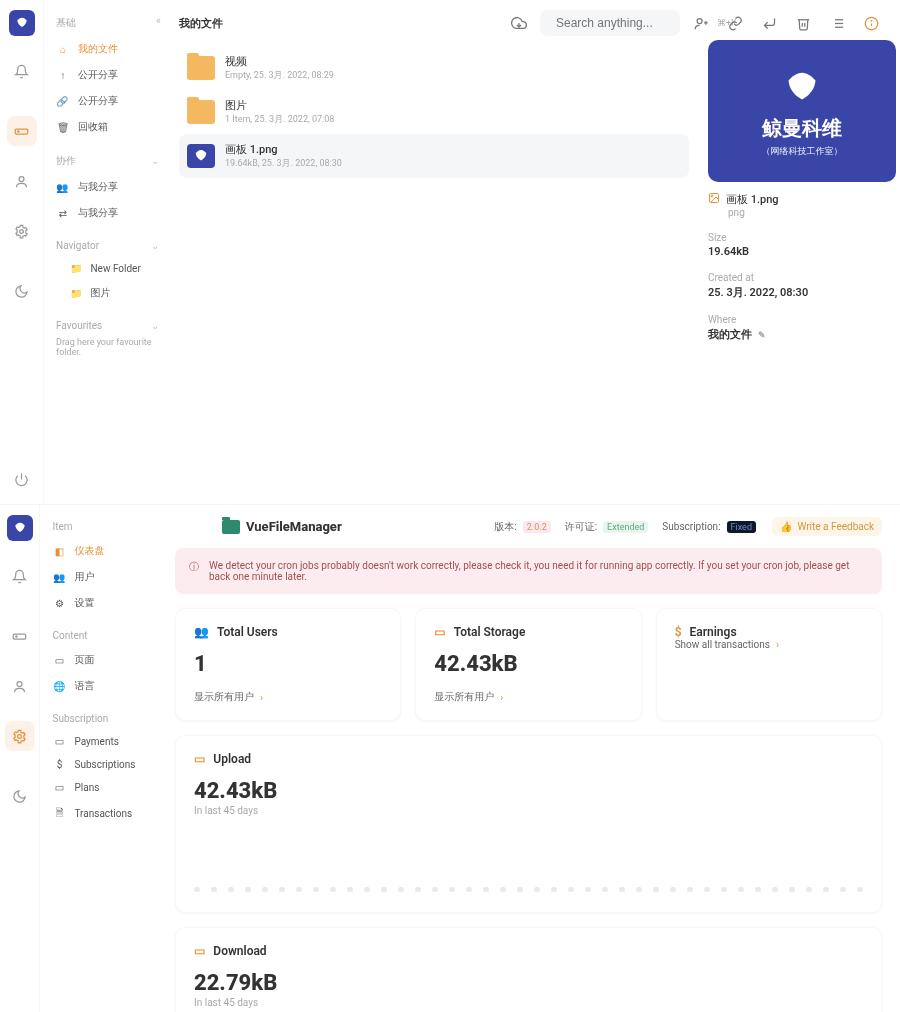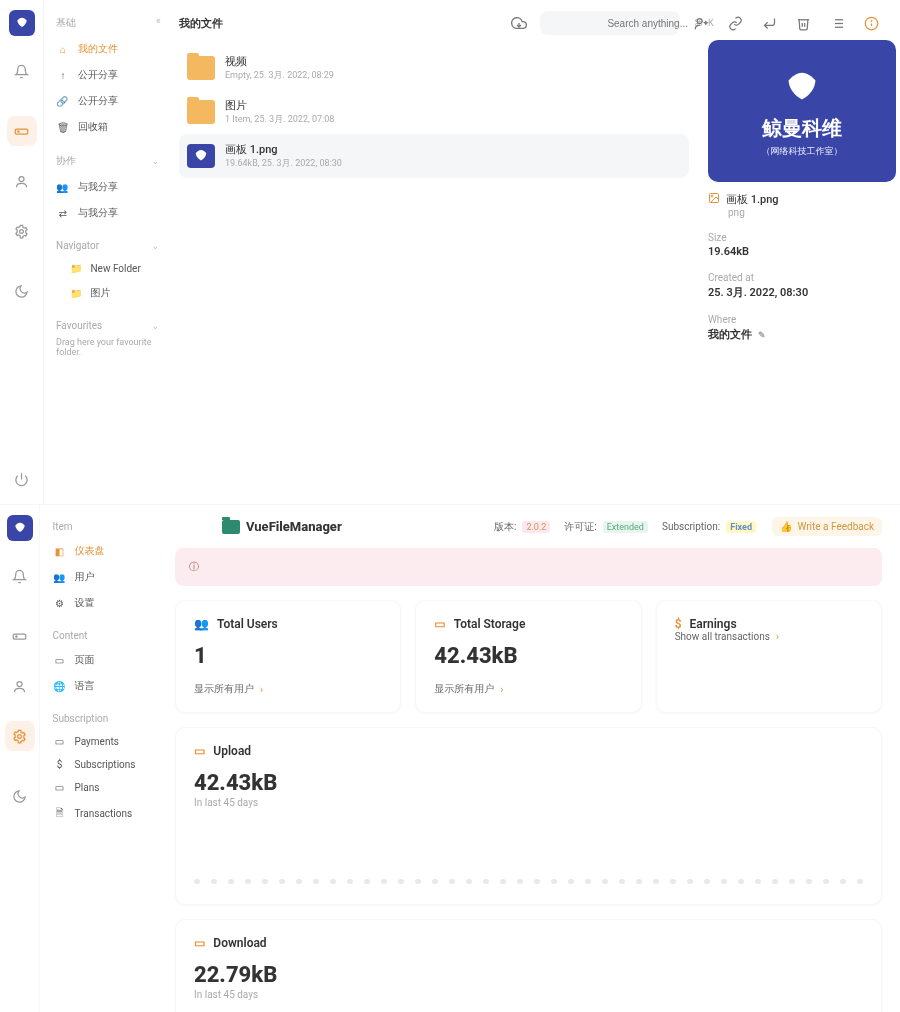--- a/index.html
+++ b/index.html
@@ -25,21 +25,21 @@
   .favtext { font-size: 9px; color: #aaa; }
   .collapse { position: absolute; top: 14px; right: 8px; color: #bbb; font-size: 11px; }
   
   
   .main { flex: 1; padding: 10px 16px 10px 10px; position: relative; }
   .topbar { display: flex; align-items: center; gap: 8px; margin-bottom: 10px; }
   .pgtitle { font-size: 11px; font-weight: 600; }
   .tflex { flex: 1; }
   .ticon { width: 26px; height: 26px; display: flex; align-items: center; justify-content: center; color: #777; cursor: pointer; }
   .search { display: flex; align-items: center; background: #f5f6f7; border-radius: 8px; padding: 6px 10px; width: 140px; gap: 6px; }
-  .search input { border: none; background: transparent; outline: none; font-size: 10px; flex: 1; color: #888; text-align: right; }
+  .search input { border: none; background: transparent; outline: none; font-size: 12px; flex: 1; color: #888; }
   .kbd { font-size: 9px; color: #aaa; }
   
   .filelist { }
   .frow { display: flex; align-items: center; gap: 10px; padding: 8px; border-radius: 8px; cursor: pointer; }
   .frow.sel { background: #f5f6f7; }
   .fthumb { width: 28px; height: 24px; border-radius: 4px; }
   .folder { background: #f4b860; border-radius: 3px; position: relative; }
   .folder::before { content:''; position:absolute; top:-3px; left:0; width:12px; height:4px; background:#f4b860; border-radius:2px 2px 0 0; }
   .imgthumb { background: #3946a8; display:flex; align-items:center; justify-content:center; }
   .imgthumb svg { width:18px; height:18px; }
@@ -64,21 +64,21 @@
   .hdr2 { display: flex; align-items: center; gap: 6px; margin-bottom: 12px; padding-left: 47px; }
   .brandic { width:18px; height:14px; background:#2d8a6f; border-radius:2px; position:relative; }
   .brandic::before { content:''; position:absolute; top:-3px; left:0; width:8px; height:3px; background:#2d8a6f; border-radius:1px 1px 0 0; }
   .brand { font-size:13px; font-weight:700; }
   .brand .bold { font-weight:800; }
   .hspacer { flex:1; }
   .meta { font-size:10px; color:#666; }
   .badge { padding:1px 4px; border-radius:3px; font-size:9px; }
   .badge.pink { background:#fce8ec; color:#c96; }
   .badge.green { background:#e8f5ee; color:#5fa77d; }
-  .badge.blue { background:#fef9c3; color:#6a8bc9;font-weight:bold; }
+  .badge.blue { background:#0f172a; color:#6a8bc9; }
   .fbbtn { display:flex; align-items:center; gap:5px; background:#fdf5e8; color:#d19840; padding:4px 8px; border-radius:6px; font-size:10px; cursor:pointer; }
   
   .alert { background:#fdecef; color:#a05050; padding:12px 14px; border-radius:8px; font-size:10px; display:flex; gap:10px; margin-bottom:14px; }
   
   .cards { display:flex; gap:14px; margin-bottom:14px; }
   .card { flex:1; background:#fff; border-radius:10px; padding:16px 18px; box-shadow: 0 1px 3px rgba(0,0,0,0.04); border: 1px solid rgba(0,0,0,0.03); }
   .ctitle { display:flex; align-items:center; gap:8px; font-size:12px; font-weight:600; color:#333; }
   .cval { font-size:22px; font-weight:800; margin:12px 0 14px; }
   .clink { font-size:10px; color:#666; display:flex; align-items:center; gap:6px; cursor:pointer; }
   .clink .arr { color:#e69138; }
@@ -423,20 +423,21 @@
       <span class="meta" style="margin-left:8px;">Subscription:</span>
       <span class="badge blue">Fixed</span>
       <div class="fbbtn" style="margin-left:10px;">
         <span>👍</span>
         <span>Write a Feedback</span>
       </div>
     </div>
 
     <div class="alert">
       <span>ⓘ</span>
+      <span>We detect your cron jobs probably doesn't work correctly, please check it, you need it for running app correctly. If you set your cron job, please get back one minute later.</span>
     </div>
 
     <div class="cards">
       <div class="card">
         <div class="ctitle">
               <span style="color:#e69138;">👥</span>
               <span>Total Users</span>
             </div>
         <div class="cval">1</div>
         <div class="clink">

